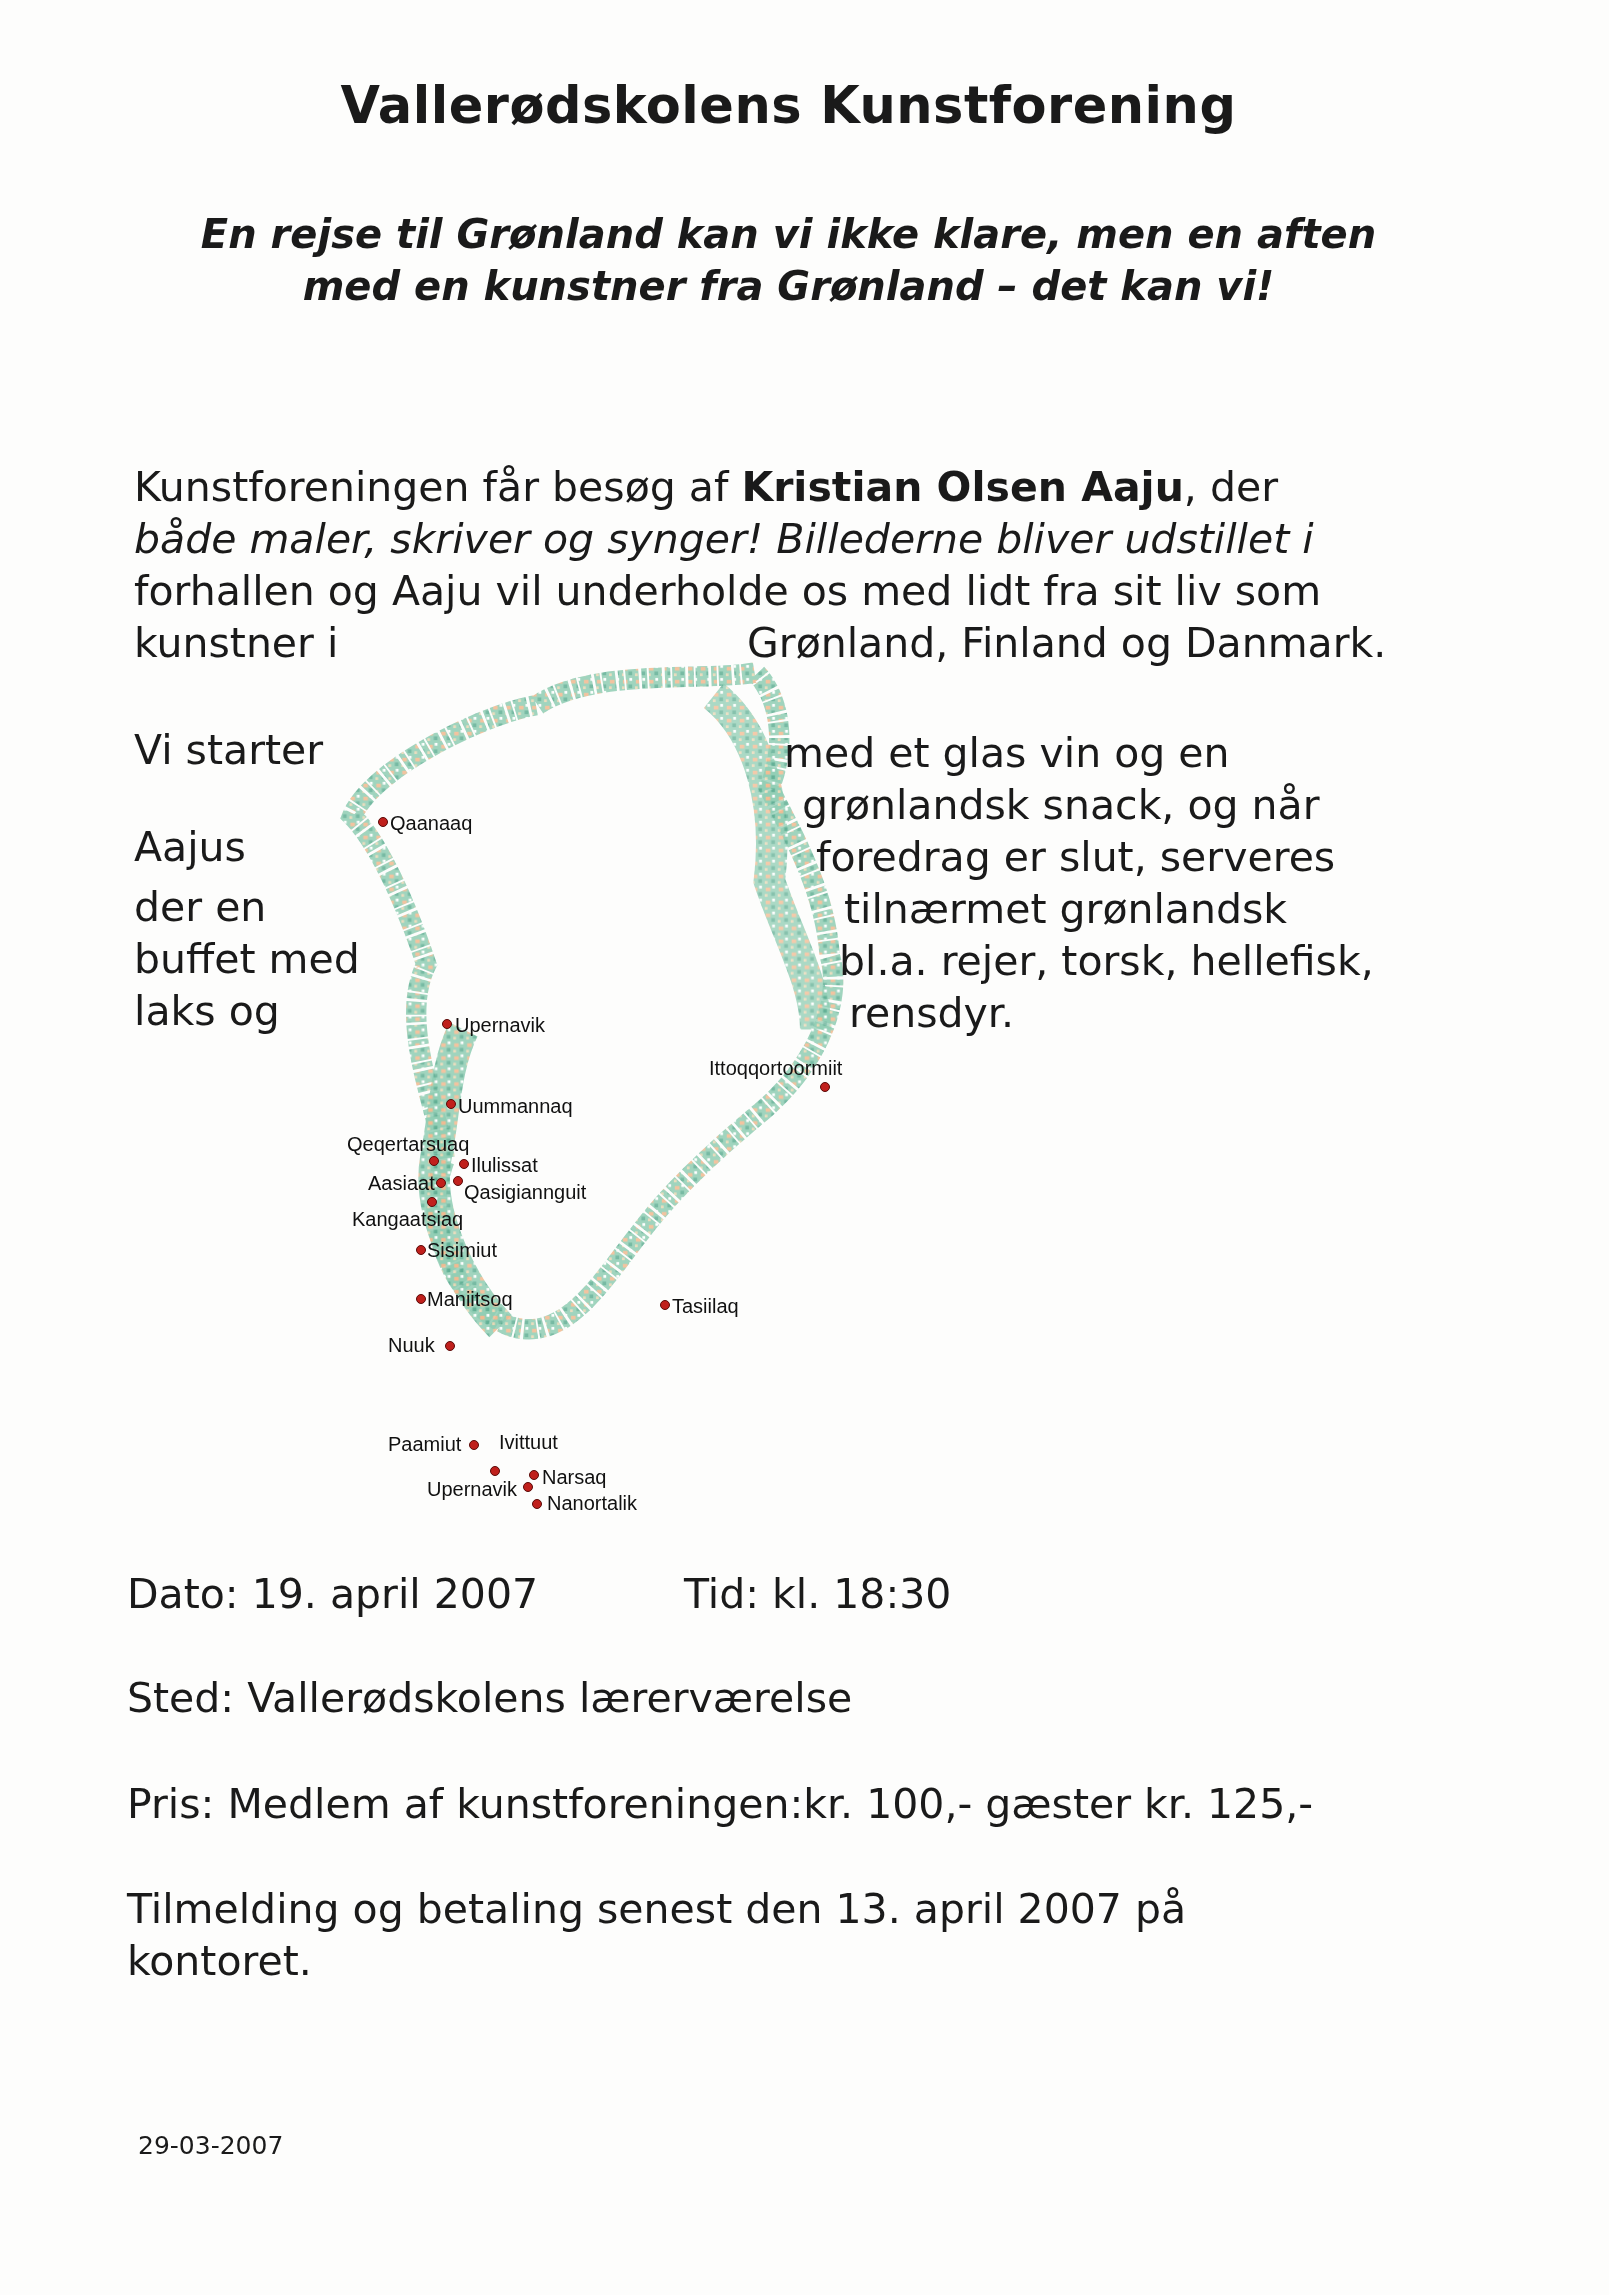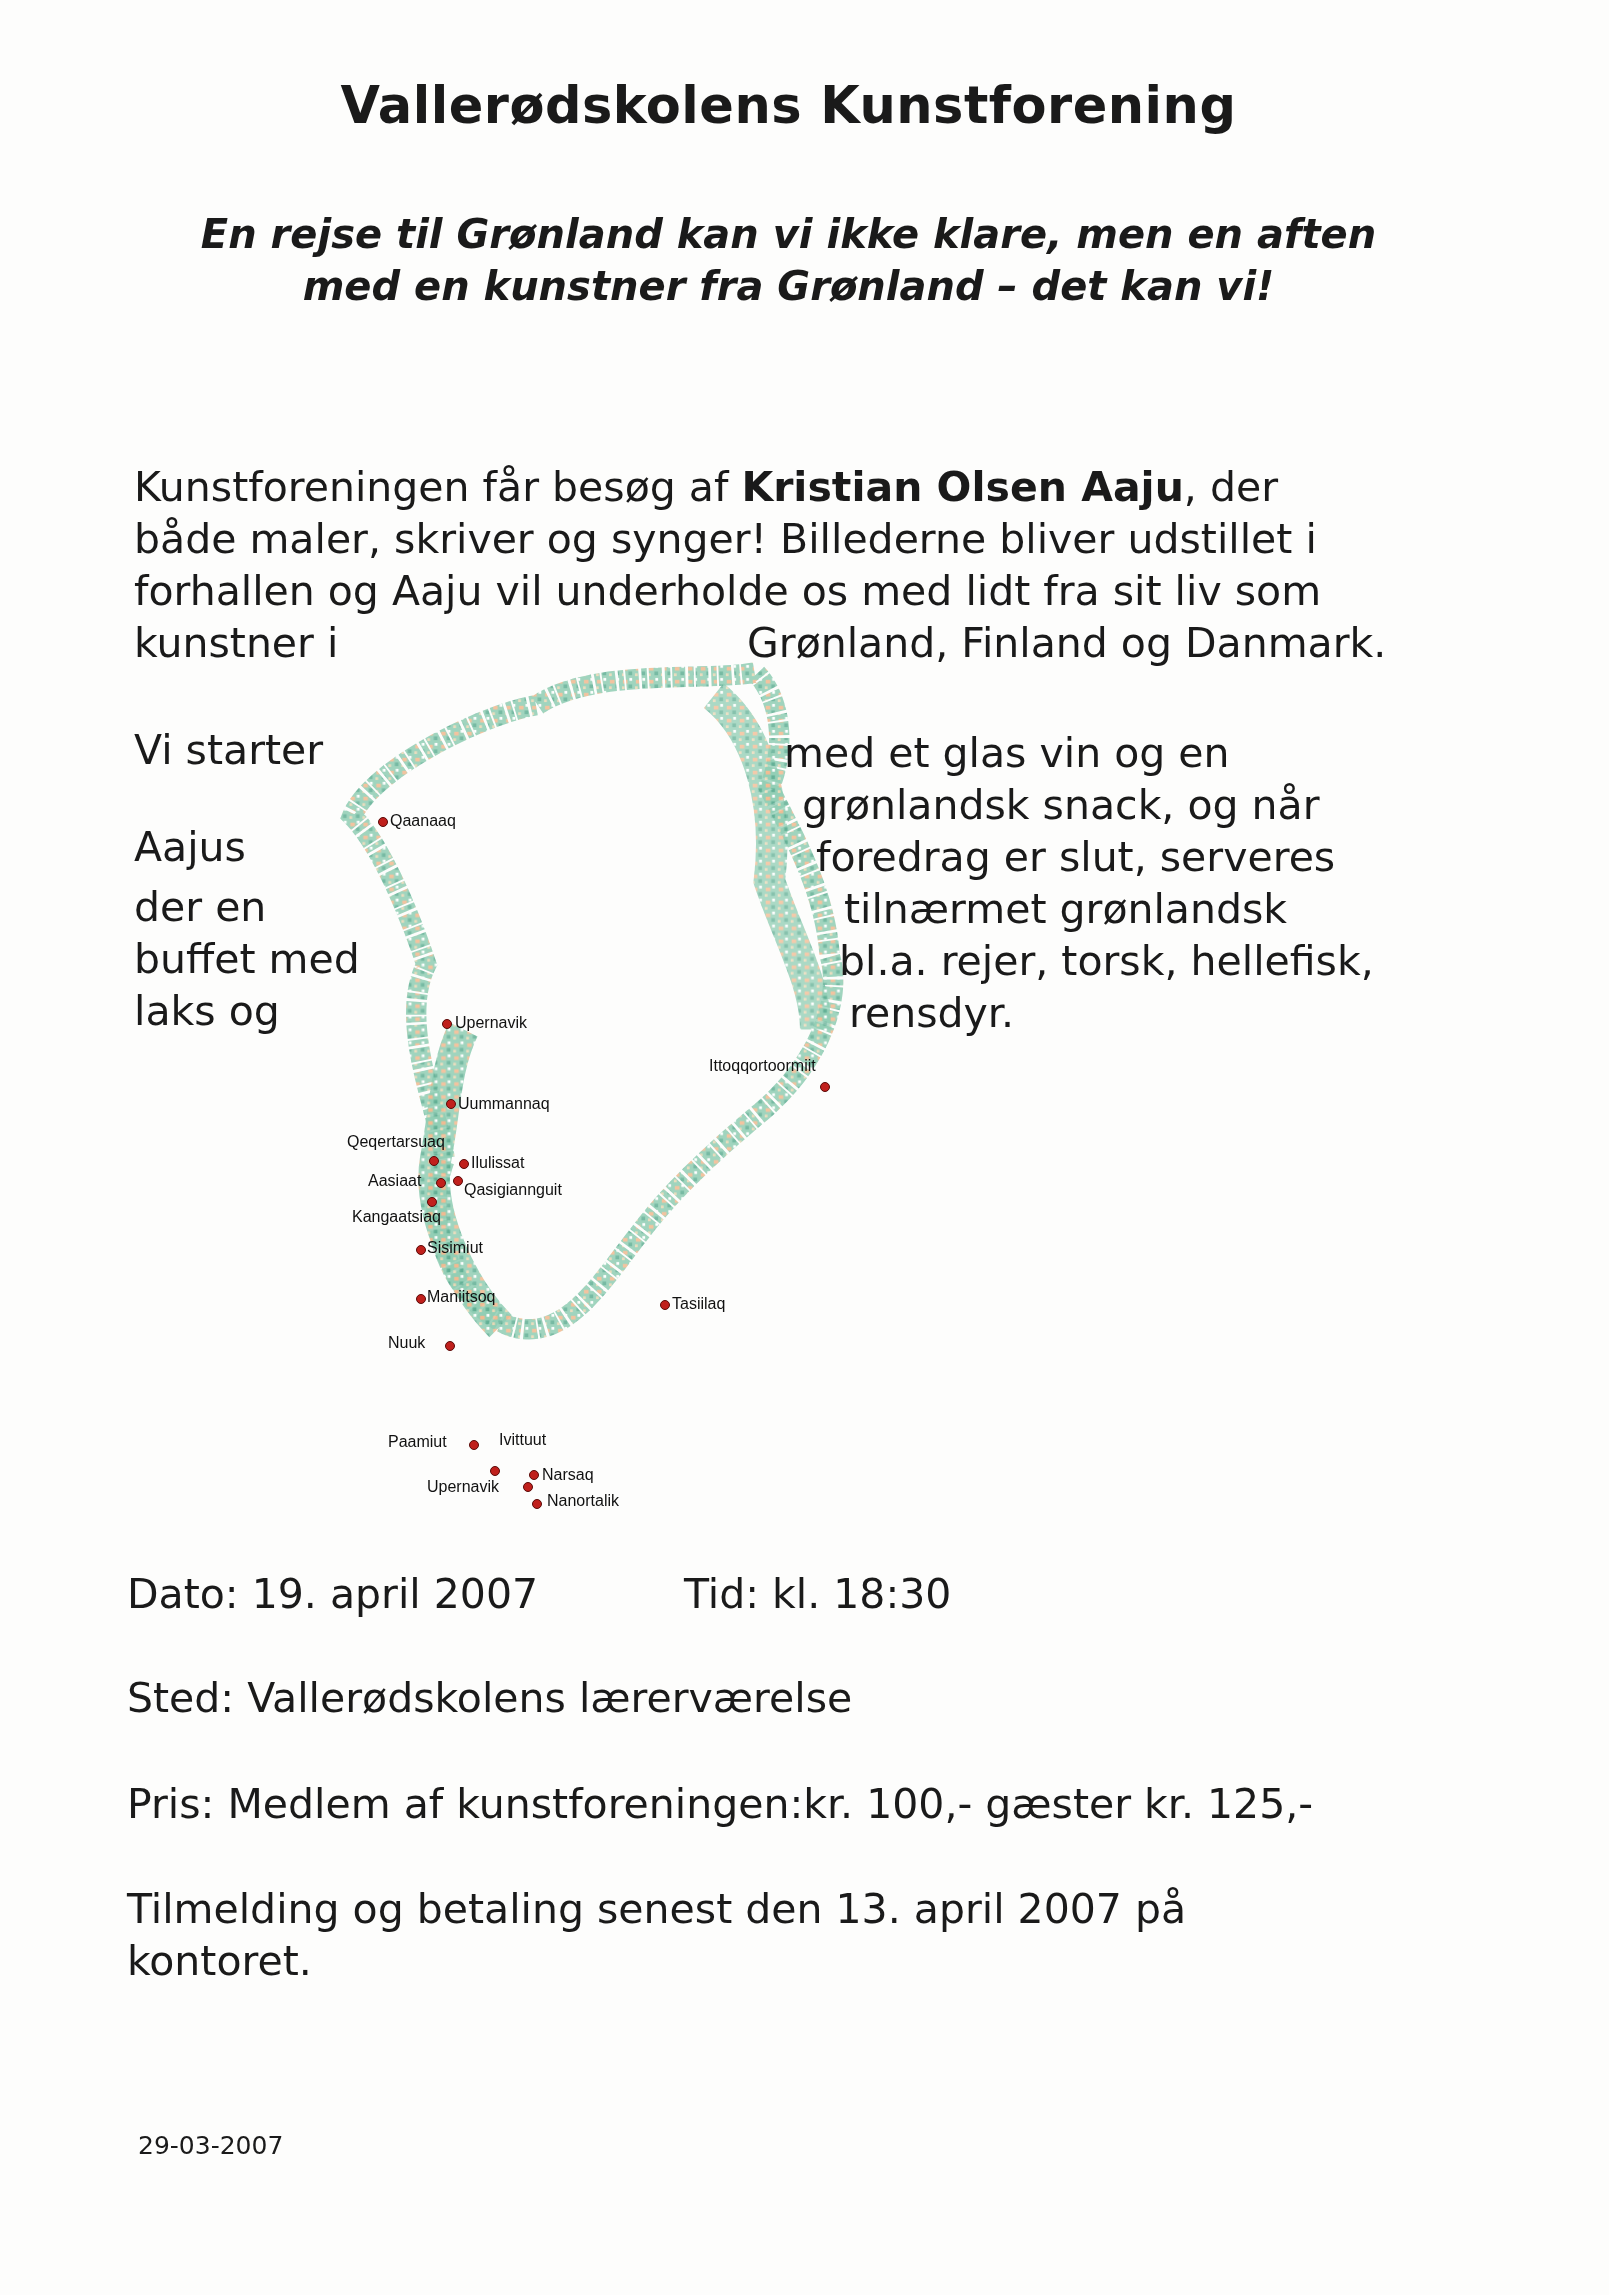--- a/index.html
+++ b/index.html
@@ -5,36 +5,36 @@
     html, body { margin: 0; padding: 0; }
     body {
       width: 1609px; height: 2296px; background: #fdfdfc;
       position: relative; overflow: hidden;
       font-family: "DejaVu Sans", sans-serif; color: #1a1a1a;
     }
     .abs { position: absolute; white-space: nowrap; }
     .title { left: 0; width: 1577px; top: 76px; text-align: center; font-size: 51px; font-weight: bold; letter-spacing: 0.5px; }
     .sub { left: 0; width: 1577px; text-align: center; font-size: 40px; font-weight: bold; font-style: italic; }
     .body-txt { font-size: 41px; line-height: 52px; }
-    .lbl { font-family: "Liberation Sans", sans-serif; font-size: 16px; color: #111; }
+    .lbl { font-family: "Liberation Sans", sans-serif; font-size: 20px; color: #111; }
     .dot { position: absolute; width: 8.3px; height: 8.3px; border-radius: 50%; background: #c0201c; border: 0.9px solid #5a0a08; }
     .footer-date { font-size: 25px; margin-left: 16px; }
     svg.map { position: absolute; left: 315px; top: 640px; }
   </style>
 </head>
 <body>
 
 <div class="abs title">Vallerødskolens Kunstforening</div>
 <div class="abs sub" style="top:211px;">En rejse til Grønland kan vi ikke klare, men en aften</div>
 <div class="abs sub" style="top:263px;">med en kunstner fra Grønland – det kan vi!</div>
 
 <div class="abs body-txt" style="left:134px; top:461px;">
   <span>Kunstforeningen får besøg af </span><b>Kristian Olsen Aaju</b><span>, der</span>
 </div>
-<div class="abs body-txt" style="left:134px; top:513px;">både maler, skriver og synger! Billederne bliver udstillet i</div>
+<div class="abs body-txt" style="left:134px; top:513px;font-style:italic;">både maler, skriver og synger! Billederne bliver udstillet i</div>
 <div class="abs body-txt" style="left:134px; top:565px;">forhallen og Aaju vil underholde os med lidt fra sit liv som</div>
 <div class="abs body-txt" style="left:134px; top:617px;">kunstner i</div>
 <div class="abs body-txt" style="left:747px; top:617px;">Grønland, Finland og Danmark.</div>
 
 <svg class="map" width="575" height="890" viewBox="0 0 620 960">
   <defs>
     <pattern id="terrain" width="14" height="14" patternUnits="userSpaceOnUse">
       <rect width="14" height="14" fill="#8fcdb3"></rect>
       <rect x="2" y="3" width="5" height="4" fill="#f1b98f"></rect>
       <rect x="8" y="8" width="4" height="4" fill="#5fae93"></rect>

